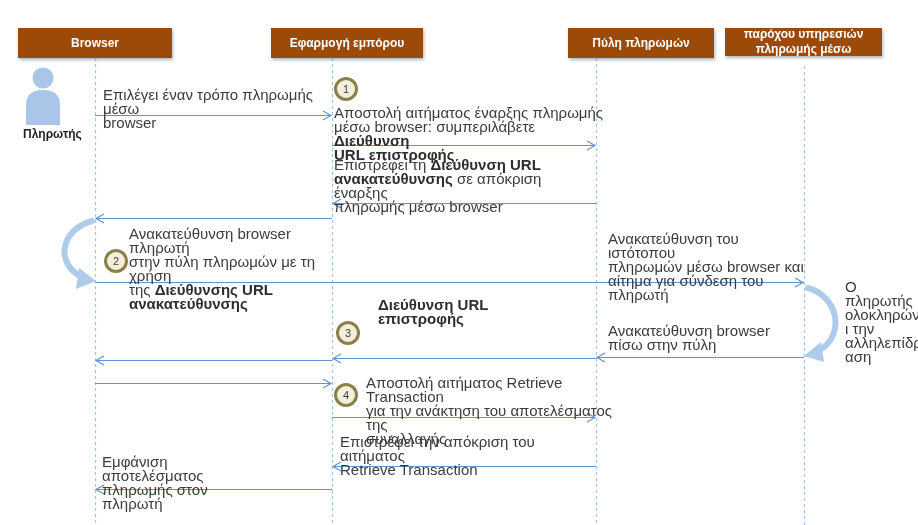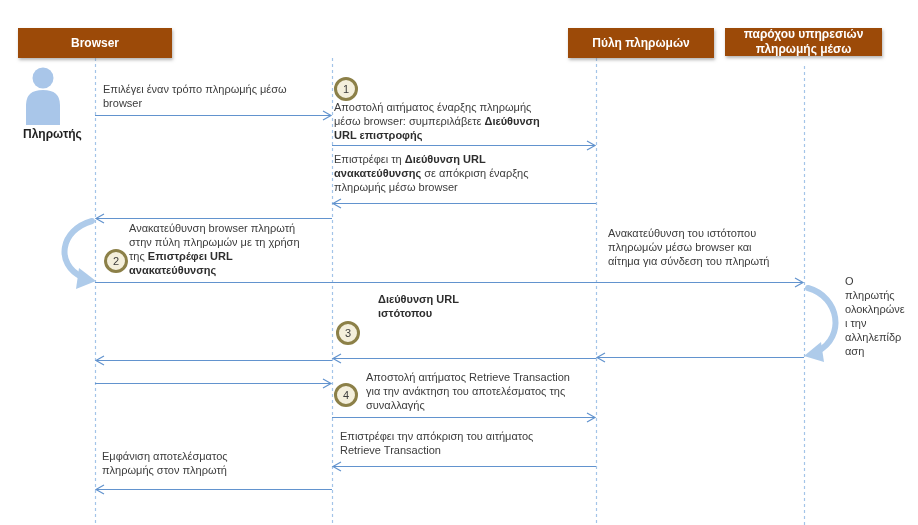--- a/index.html
+++ b/index.html
@@ -11,22 +11,23 @@
   }
   .layer { position:absolute; left:0; top:0; width:918px; height:525px; }
   .pbox {
     position:absolute; background:#9C4A08; color:#ffffff;
     font-size:12px; font-weight:bold; text-align:center;
     display:flex; align-items:center; justify-content:center;
     line-height:1.25; box-shadow:1px 2px 3px rgba(110,110,110,0.5);
     padding:0 4px;
   }
   .msg {
-    position:absolute; font-size:11px; line-height:14px; color:#3C3C3C;
+    position:absolute; font-size:15px; line-height:14px; color:#3C3C3C;
     white-space:pre-line;
+    margin-top:6px;
   }
   .msg b { font-weight:bold; color:#2e2e2e; }
   .step {
     position:absolute; width:24px; height:24px; border-radius:50%;
     background:#F4EFDC; border:3px solid #8C8048; color:#3C3C3C;
     font-size:11px; display:flex; align-items:center; justify-content:center;
   }
   .actor-label {
     position:absolute; left:23px; top:127px; width:90px;
     font-size:12px; font-weight:bold; color:#1f1f1f;
@@ -109,20 +110,23 @@
     </g>
     <g>
       <path class="curve" d="M 808 288 C 840 297 845 337 818 351"></path>
       <polygon class="curvehead" points="821,342 804,356 824,362"></polygon>
     </g>
   </svg>
 
   <div class="pbox" style="left:18px; top:28px; width:154px; height:30px;">
     <span>Browser</span>
   </div>
+  <div class="pbox" style="left:271px; top:28px; width:152px; height:30px;">
+    <span>Εφαρμογή εμπόρου</span>
+  </div>
   <div class="pbox" style="left:568px; top:28px; width:146px; height:30px;justify-content:center;">
     <span>Πύλη πληρωμών</span>
   </div>
   <div class="pbox" style="left:725px; top:28px; width:157px; height:28px;">
     <span>παρόχου υπηρεσιών πληρωμής μέσω</span>
   </div>
 
   <div class="actor-label">Πληρωτής</div>
 
   <div class="step" style="left:334px; top:77px;">
@@ -144,37 +148,39 @@
   <div class="msg" style="left:334px; top:100px; width:280px;"><span>Αποστολή αιτήματος έναρξης πληρωμής
 μέσω browser: συμπεριλάβετε </span><b>Διεύθυνση
 URL επιστροφής</b><span></span></div>
 
   <div class="msg" style="left:334px; top:152px; width:262px;"><span>Επιστρέφει τη </span><b>Διεύθυνση URL
 ανακατεύθυνσης</b><span> σε απόκριση έναρξης
 πληρωμής μέσω browser</span></div>
 
   <div class="msg" style="left:129px; top:221px; width:200px;"><span>Ανακατεύθυνση browser πληρωτή
 στην πύλη πληρωμών με τη χρήση
-της </span><b>Επιστρέφει URL
+της </span><b>Διεύθυνσης URL
 ανακατεύθυνσης</b><span></span></div>
 
   <div class="msg" style="left:608px; top:226px; width:200px;">Ανακατεύθυνση του ιστότοπου
 πληρωμών μέσω browser και
 αίτημα για σύνδεση του πληρωτή</div>
 
   <div class="msg" style="left:845px; top:274px; width:72px;">Ο
 πληρωτής
 ολοκληρώνε
 ι την
 αλληλεπίδρ
 αση</div>
 
+  <div class="msg" style="left:608px; top:318px; width:165px;">Ανακατεύθυνση browser
+πίσω στην πύλη</div>
 
   <div class="msg" style="left:378px; top:292px; width:190px;"><b>Διεύθυνση URL
-ιστότοπου</b><span></span></div>
+επιστροφής</b><span></span></div>
 
   <div class="msg" style="left:366px; top:370px; width:255px;">Αποστολή αιτήματος Retrieve Transaction
 για την ανάκτηση του αποτελέσματος της
 συναλλαγής</div>
 
   <div class="msg" style="left:340px; top:429px; width:255px;">Επιστρέφει την απόκριση του αιτήματος
 Retrieve Transaction</div>
 
   <div class="msg" style="left:102px; top:449px; width:160px;">Εμφάνιση αποτελέσματος
 πληρωμής στον πληρωτή</div>

